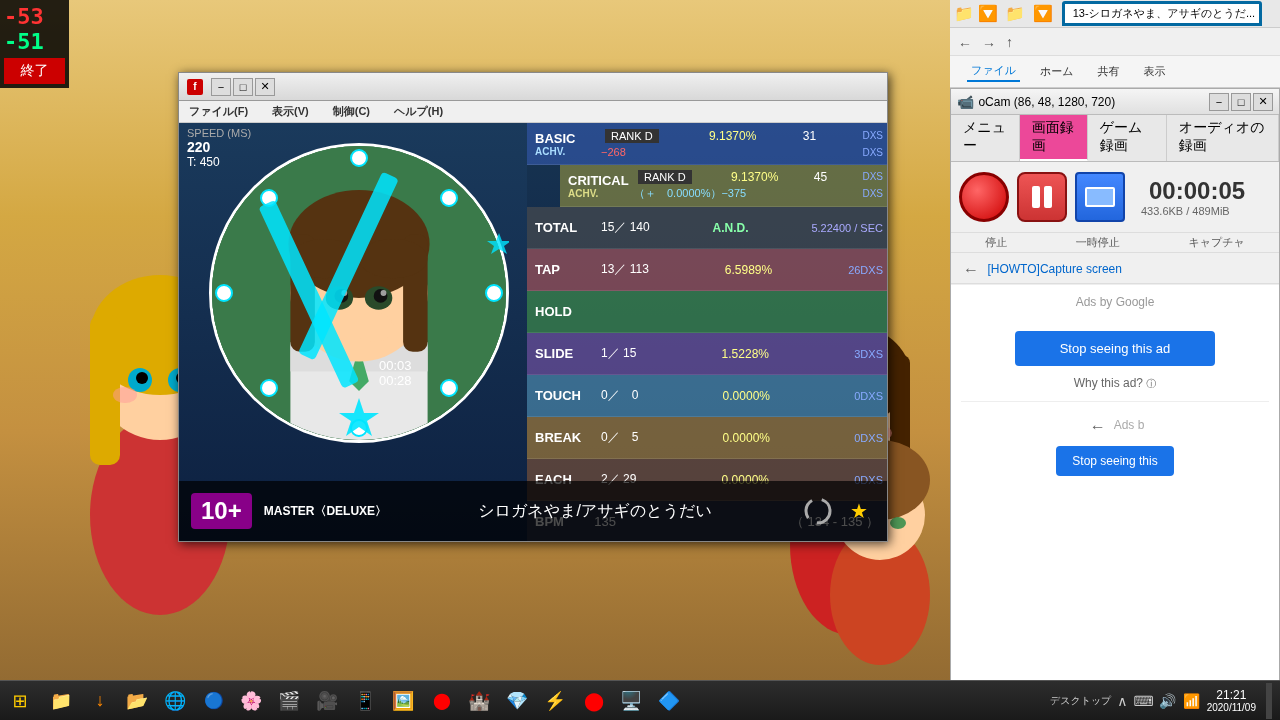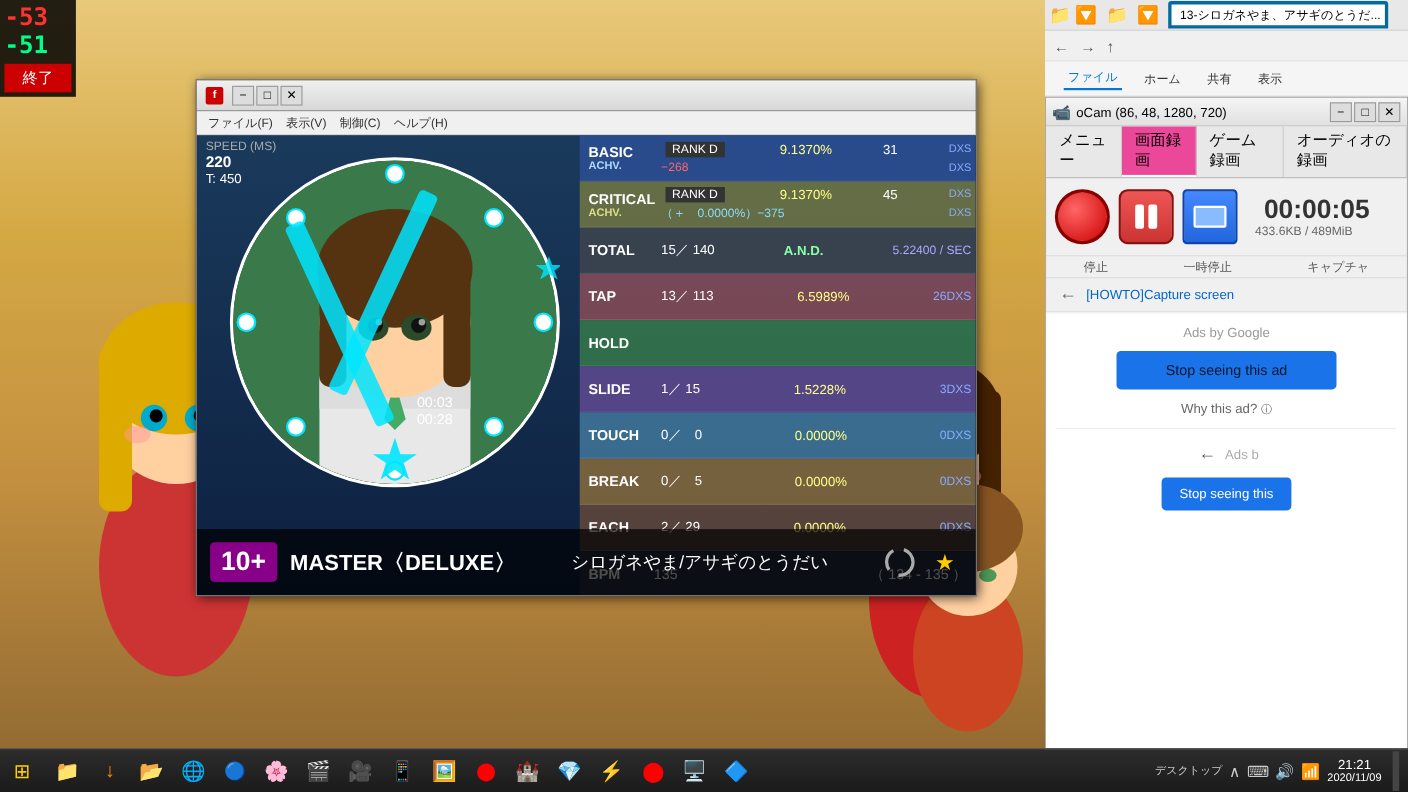--- a/index.html
+++ b/index.html
@@ -97,20 +97,22 @@
       margin-left: 2px;
     }
 
     #flash-menubar {
       background: #f0f0f0;
       height: 22px;
       display: flex;
       align-items: center;
       padding: 0 4px;
       border-bottom: 1px solid #ccc;
+      gap: 12px;
+      font-weight: bold;
     }
     .menu-item {
       font-size: 11px;
       color: #333;
       cursor: pointer;
       padding: 2px 6px;
     }
 
     
     #game-content {
@@ -179,21 +181,21 @@
     #diff-badge {
       background: #880088;
       color: white;
       font-size: 24px;
       font-weight: bold;
       padding: 4px 10px;
       border-radius: 4px;
     }
     #diff-text {
       color: white;
-      font-size: 20px;
+      font-size: 12px;
       font-weight: bold;
     }
     #song-title {
       color: white;
       font-size: 16px;
       text-align: center;
       flex: 1;
     }
     #time-display {
       position: absolute;
@@ -214,21 +216,21 @@
     }
 
     
     .score-row {
       height: 42px;
       display: flex;
       align-items: stretch;
       border-bottom: 1px solid rgba(255,255,255,0.1);
     }
     .score-row.basic { background: rgba(60, 100, 200, 0.5); }
-    .score-row.critical { background: rgba(180, 170, 60, 0.5); }
+    .score-row.critical { background: rgba(180, 170, 60, 0.5); margin-left: 33px; }
     .score-row.total { background: rgba(80, 80, 80, 0.6); }
     .score-row.tap { background: rgba(220, 100, 100, 0.5); }
     .score-row.hold { background: rgba(80, 180, 80, 0.5); }
     .score-row.slide { background: rgba(150, 100, 200, 0.5); }
     .score-row.touch { background: rgba(100, 180, 220, 0.5); }
     .score-row.brk { background: rgba(220, 160, 60, 0.5); }
     .score-row.each { background: rgba(160, 100, 60, 0.5); }
     .score-row.bpm { background: rgba(60, 60, 80, 0.6); }
 
     .score-label {
@@ -361,28 +363,29 @@
       display: flex;
       flex-direction: column;
       align-items: center;
       padding: 10px;
       border-top: 1px solid #eee;
       overflow: hidden;
     }
     .ads-by-google { color: #999; font-size: 12px; margin-bottom: 10px; }
     .stop-seeing-btn {
       background: #1a73e8;
-      color: #0f172a;
+      color: #ffffff;
       border: none;
       border-radius: 4px;
       padding: 10px 20px;
       font-size: 13px;
       cursor: pointer;
       width: 200px;
       margin-bottom: 10px;
+      margin-top: 12px;
     }
     .why-this-ad { color: #666; font-size: 12px; cursor: pointer; }
     .info-icon { font-size: 10px; }
 
     .ads-divider { width: 100%; height: 1px; background: #eee; margin: 10px 0; }
     .ads-b-text { color: #aaa; font-size: 12px; margin-bottom: 0; }
     .stop-seeing-btn2 {
       background: #1a73e8;
       color: white;
       border: none;

